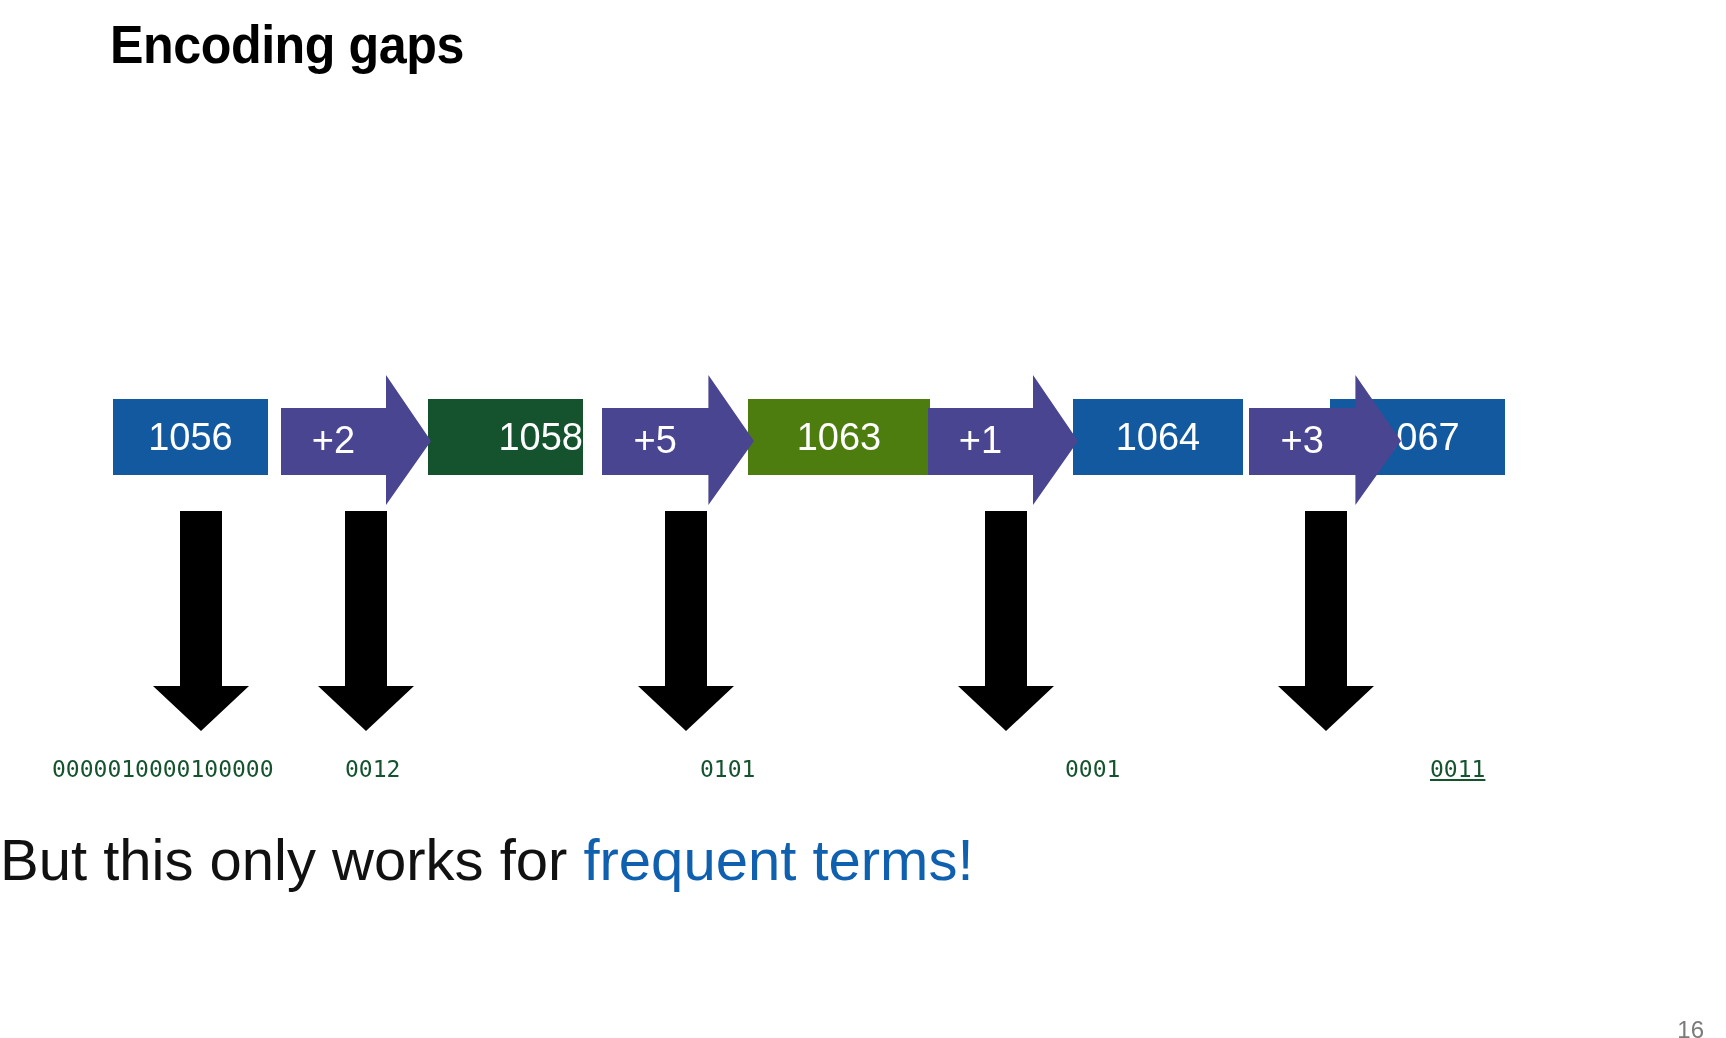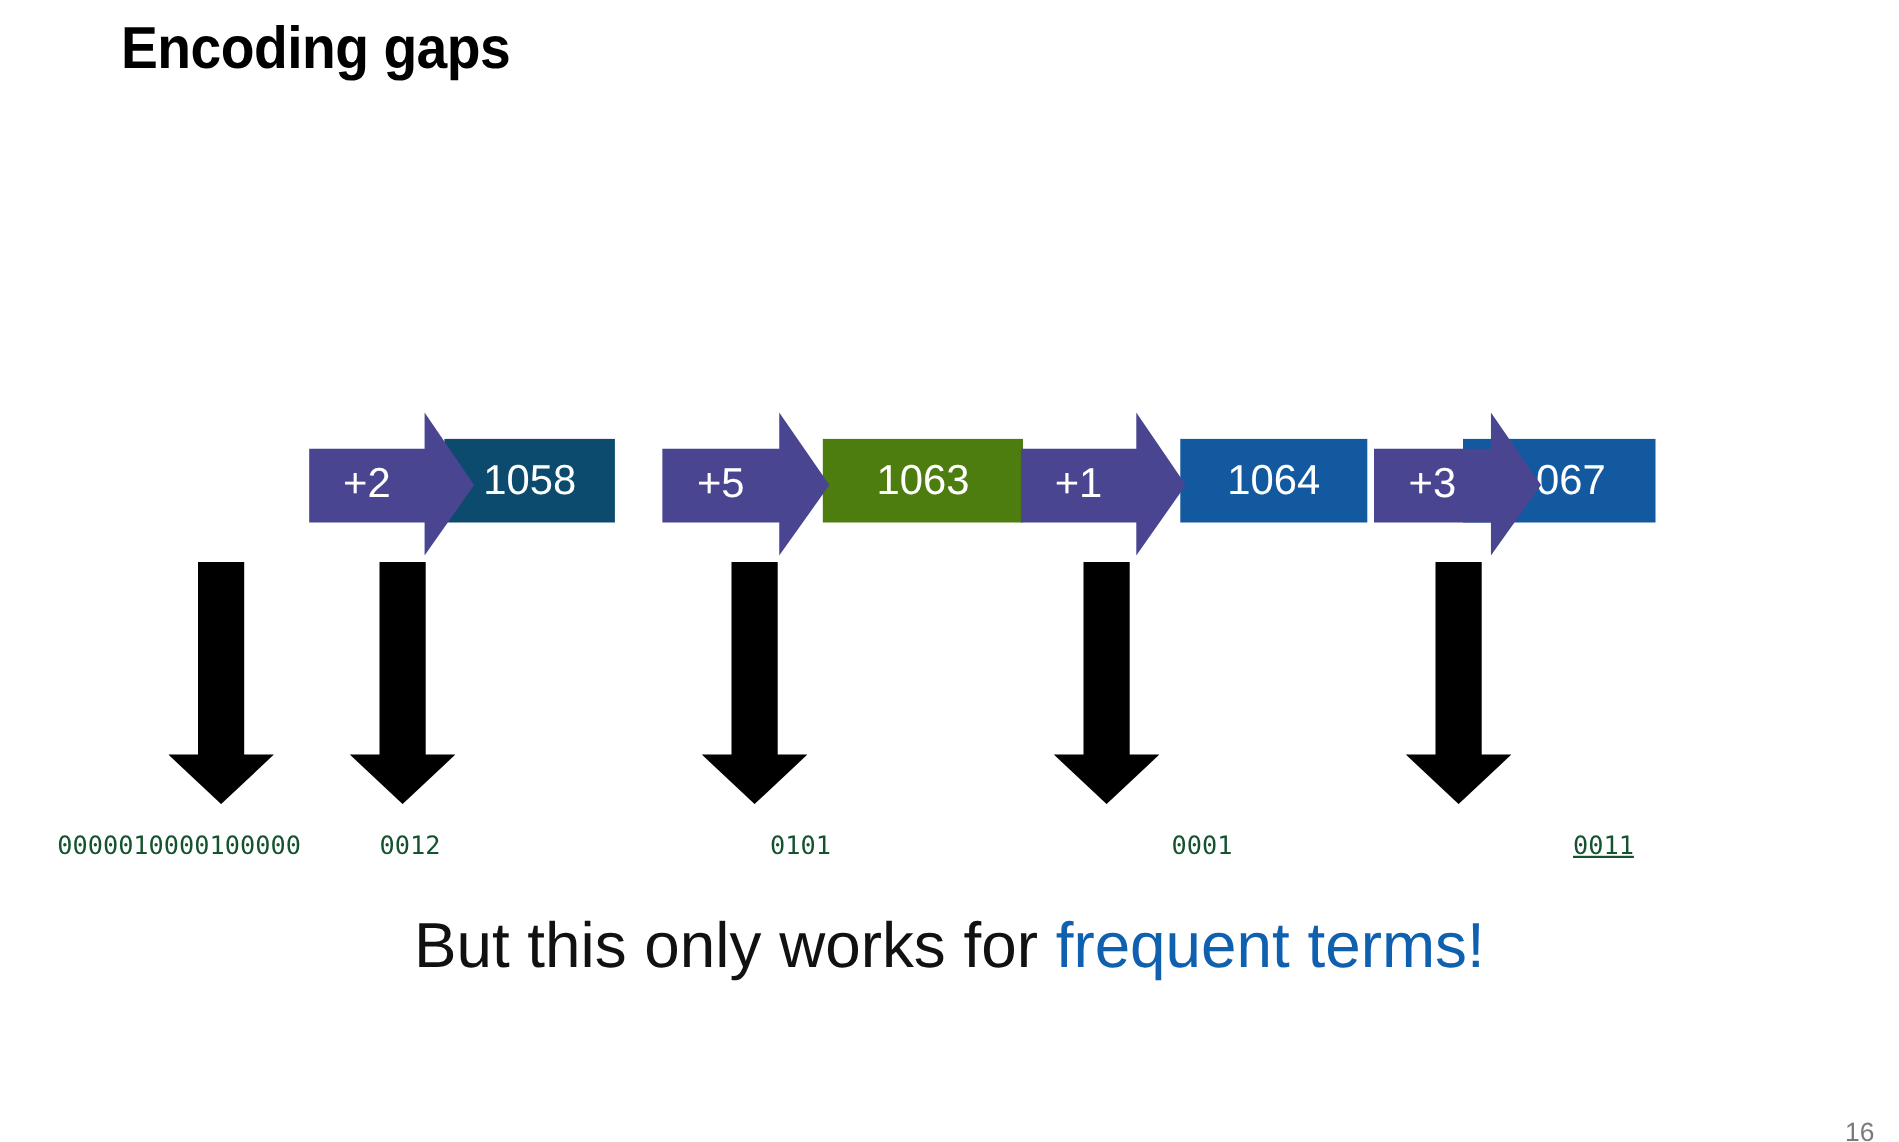--- a/index.html
+++ b/index.html
@@ -104,21 +104,20 @@
     letter-spacing: 0px;
     line-height: 1;
   }
 
   
   #caption {
     position: absolute;
     left: 0;
     top: 826px;
     width: 1726px;
-    text-align: center;
     font-size: 58px;
     color: #111111;
     font-family: "Liberation Sans", sans-serif;
     white-space: nowrap;
   }
   #caption .hl { color: #1060b0; }
 
   
   #page-number {
     position: absolute;
@@ -129,21 +128,24 @@
     font-family: "Liberation Sans", sans-serif;
   }
 </style>
 </head>
 <body>
 
 <div id="slide-title">Encoding gaps</div>
 
 <div id="chain">
 
-    <div class="docid-box" style="left: 404px; top: 399px; width: 155px; background: #0c4a6e;">
+<div class="docid-box" style="left: 113px; top: 399px; width: 155px; background: rgb(18, 89, 160);">
+      <span>1056</span>
+    </div>
+    <div class="docid-box" style="left: 428px; top: 399px; width: 155px; background: #14532d; justify-content: flex-end;">
       <span>1058</span>
     </div>
     <div class="docid-box" style="left: 748px; top: 399px; width: 182px; background: #4d7c0f;">
       <span>1063</span>
     </div>
     <div class="docid-box" style="left: 1073px; top: 399px; width: 170px; background: rgb(18, 89, 160); justify-content: center;">
       <span>1064</span>
     </div>
     <div class="docid-box" style="left: 1330px; top: 399px; width: 175px; background: rgb(18, 89, 160);">
       <span>1067</span>

